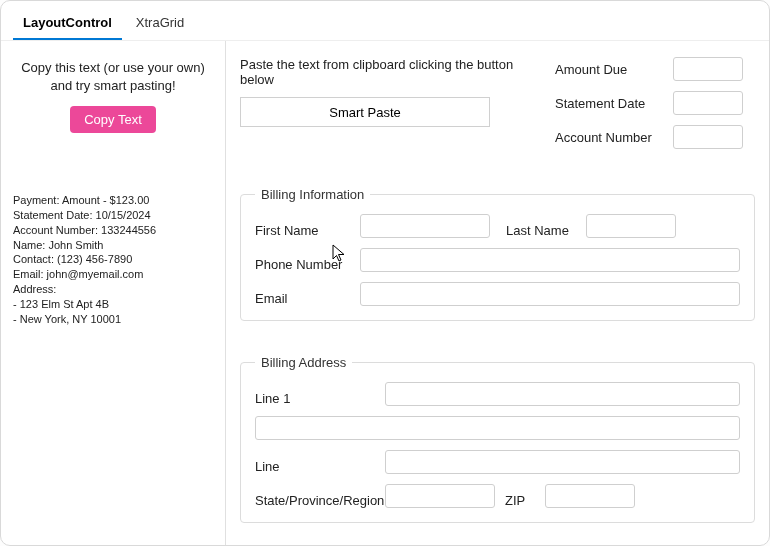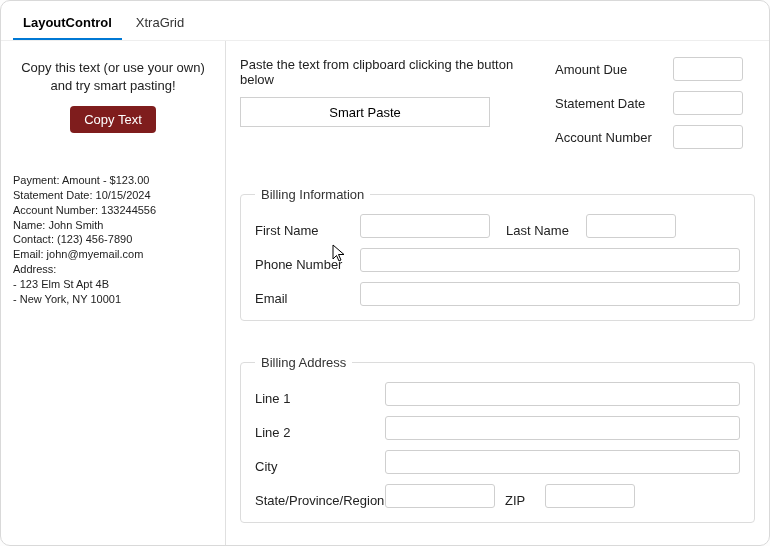--- a/index.html
+++ b/index.html
@@ -53,27 +53,28 @@
     flex-direction: column;
   }
   .left-intro {
     text-align: center;
     line-height: 1.35;
     margin-bottom: 12px;
     padding: 0 8px;
   }
   .copy-btn {
     align-self: center;
-    background: #7f1d1d;
+    background: #ec4899;
     color: #fff;
     border: none;
     border-radius: 4px;
     padding: 6px 14px;
     font-size: 13px;
     cursor: pointer;
+    margin-bottom: 20px;
   }
   .clipboard-text {
     font-size: 11px;
     line-height: 1.35;
     white-space: pre-line;
     margin-top: 40px;
   }
   .right {
     flex: 1;
     padding: 16px 14px 12px 14px;
@@ -246,25 +247,24 @@
       </fieldset>
 
       <fieldset class="addr">
         <legend>Billing Address</legend>
         <div class="grid">
           <div class="pair">
             <span class="lbl">Line 1</span>
             <input type="text" value="" style="">
           </div>
           <div class="pair">
-            <span class="lbl">Line 2</span>
-            <input type="text" value="" style="">
-          </div>
-          <div class="pair">
-            <span class="lbl">City</span>
+            <input type="text" value="" style="">
+          </div>
+          <div class="pair">
+            <span class="lbl">Line</span>
             <input type="text" value="" style="">
           </div>
           <div class="pair">
             <span class="lbl">State/Province/Region</span>
             <input type="text" style="max-width: 110px;" value="">
             <span style="width:30px;text-align:left">ZIP</span>
             <input type="text" style="max-width: 90px;" value="">
           </div>
         </div>
       </fieldset>

